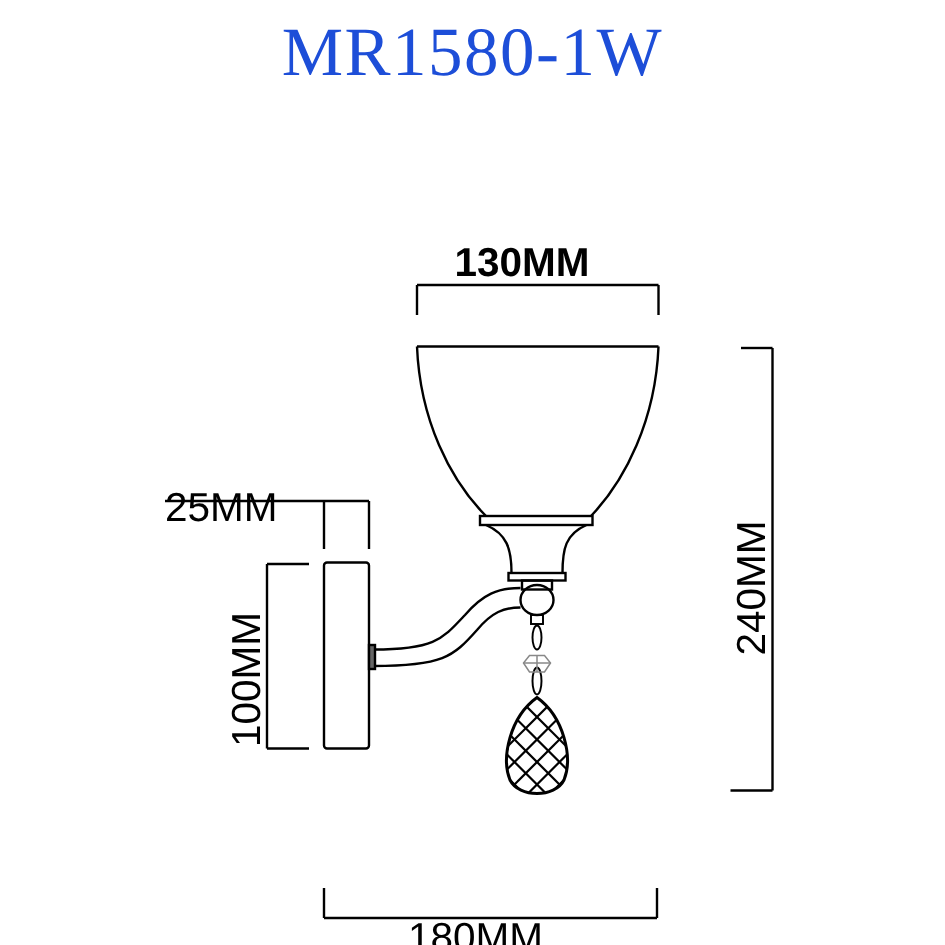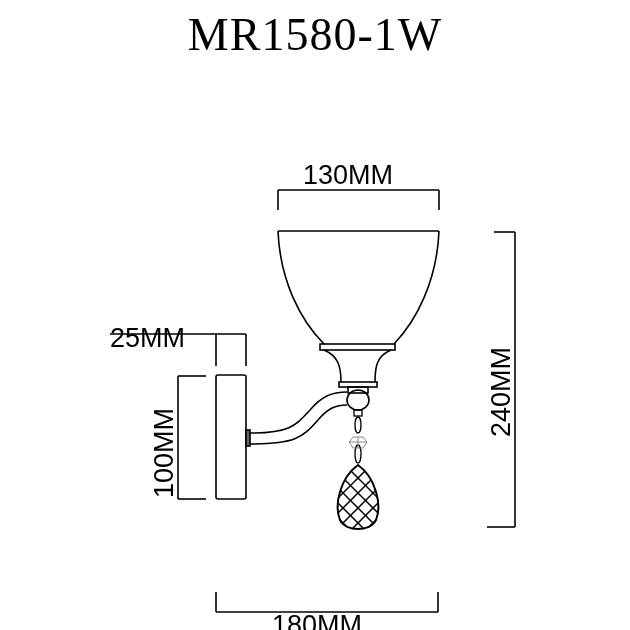--- a/index.html
+++ b/index.html
@@ -1,20 +1,20 @@
 <!DOCTYPE html>
 <html><head>
 <meta charset="utf-8">
 <style>
   html, body { margin: 0; padding: 0; background: #ffffff; }
   body { width: 630px; height: 630px; position: relative; overflow: hidden; }
   .title {
     position: absolute; left: 0; top: 8px; width: 630px; text-align: center;
     font-family: "Liberation Serif", "DejaVu Serif", serif;
-    font-size: 46px; letter-spacing: 1px; color: #000000;
+    font-size: 46px; letter-spacing: 1px; color: #1d4ed8;
   }
   .dim-label {
     position: absolute; font-family: "Liberation Sans", "DejaVu Sans", sans-serif;
     font-size: 27px; color: #000; line-height: 1; white-space: nowrap;
   }
   .vert { transform-origin: left top; transform: rotate(-90deg); }
   svg.drawing { position: absolute; left: 0; top: 0; }
 </style>
 </head>
 <body>
@@ -105,17 +105,17 @@
         <line x1="386" y1="480" x2="326" y2="540"></line>
         <line x1="386" y1="495" x2="326" y2="555"></line>
         <line x1="386" y1="465" x2="326" y2="525"></line>
         <line x1="386" y1="450" x2="326" y2="510"></line>
         <line x1="386" y1="510" x2="326" y2="570"></line>
       </g>
     </g>
   </g>
 </svg>
 
-<div class="dim-label" style="left:303px; top:162px;">130MM</div>
+<div class="dim-label" style="left:303px; top:162px;font-weight:bold;">130MM</div>
 <div class="dim-label" style="left:110px; top:325px;">25MM</div>
 <div class="dim-label vert" style="left:151px; top:498px;">100MM</div>
 <div class="dim-label vert" style="left:488px; top:437px;">240MM</div>
 <div class="dim-label" style="left:272px; top:588px;margin-top:24px;">180MM</div>
 
 </body></html>

